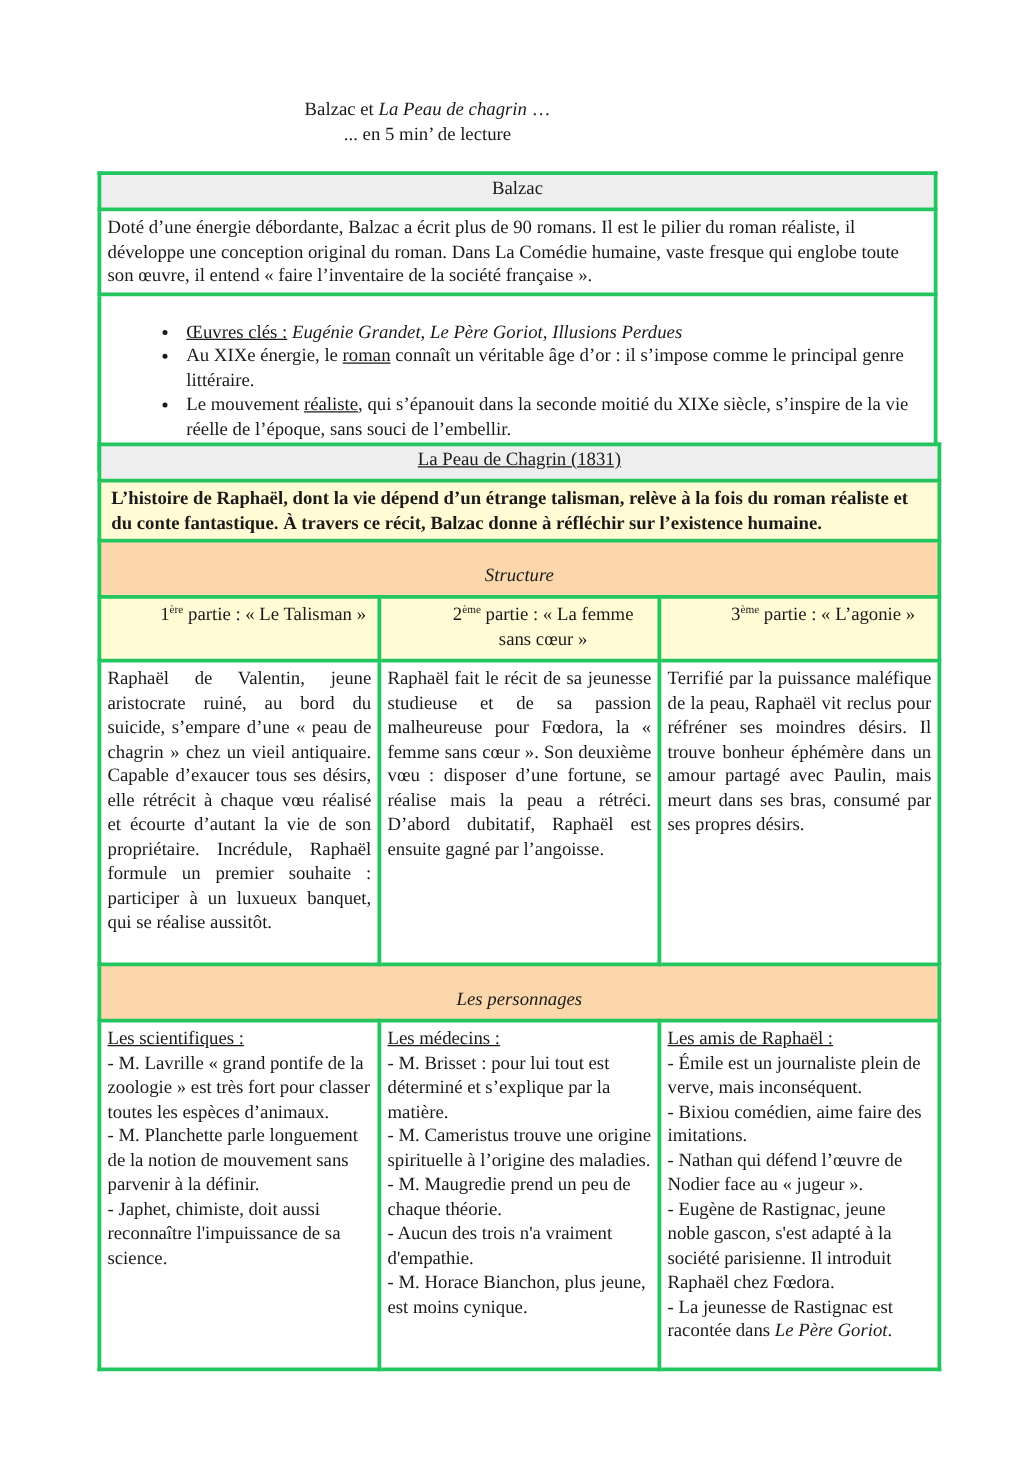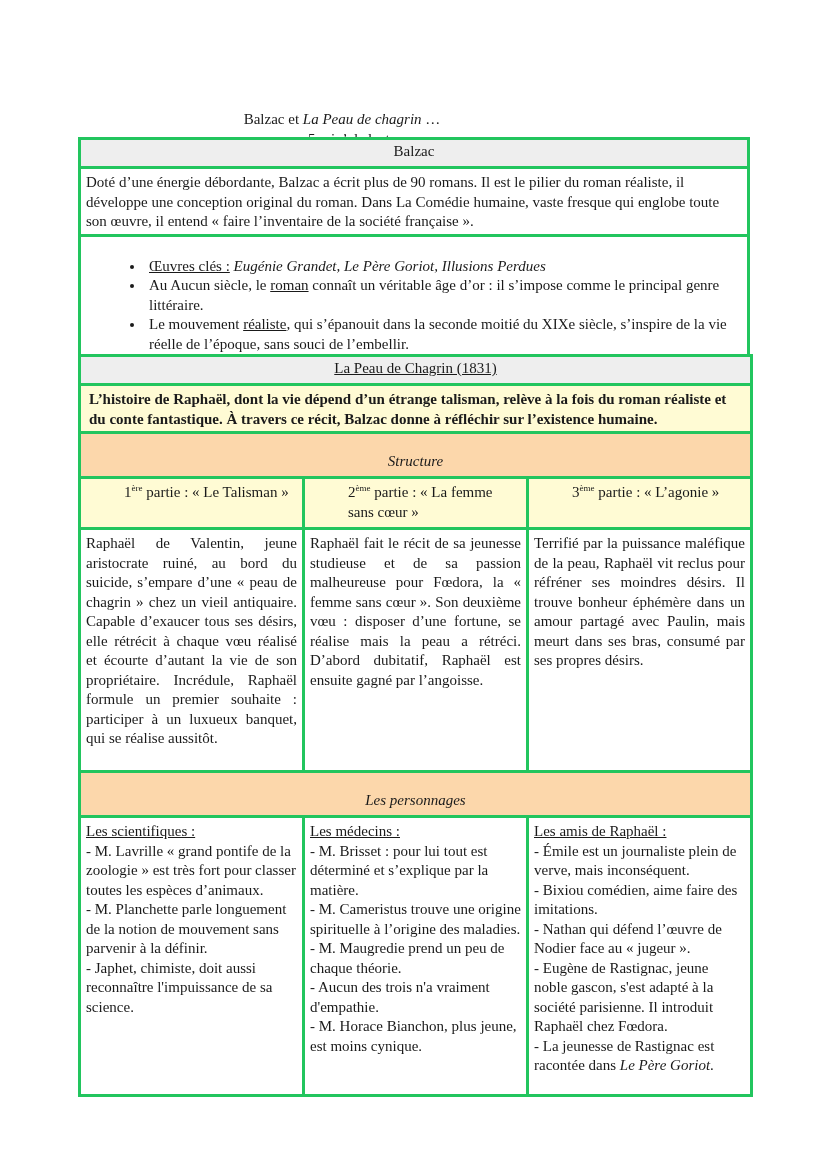--- a/index.html
+++ b/index.html
@@ -3,34 +3,34 @@
 <meta charset="utf-8">
 <style>
   html, body { margin: 0; padding: 0; background: #ffffff; }
   body {
     width: 828px; height: 1171px; position: relative; overflow: hidden;
     font-family: "Liberation Serif", "DejaVu Serif", serif;
     color: #1a1a1a; font-size: 15px; line-height: 19.5px;
   }
   .doc-title {
     position: absolute; top: 79px; left: 0; width: 684px;
-    text-align: center; font-size: 15px; line-height: 19.5px; margin-top: 31px;
+    text-align: center; font-size: 15px; line-height: 19.5px;
   }
   .doc-title .ital { font-style: italic; }
   table {
     border-collapse: collapse; position: absolute; left: 78px; width: 672px;
     table-layout: fixed;
   }
   td { border: 3px solid #22c55e; vertical-align: top; padding: 0 5px; }
   #balzac-table { top: 137px; }
   #peau-table { top: 354px; }
   .hdr-gray { background: #eeeeee; text-align: center; height: 24px; padding-top: 2px; }
   .hdr-yellow { background: #fffbd4; font-weight: bold; padding: 4px 8px 2px 8px; }
   .hdr-orange { background: #fcd7ab; text-align: center; font-style: italic; height: 24px; padding-top: 18px; }
-  .parts td { background: #fffbd4; text-align: left; height: 44px; padding-top: 4px; padding-left: 43px; }
+  .parts td { background: #fffbd4; text-align: center; height: 44px; padding-top: 4px; padding-left: 43px; }
   .parts sup { font-size: 9px; line-height: 0; }
   .intro p { margin: 0; padding: 4px 0 2px 0; }
   ul.bullets { margin: 0; padding: 4px 0 3px 48px; }
   ul.bullets li { padding-left: 4px; }
   .u { text-decoration: underline; }
   .i { font-style: italic; }
   .just { text-align: justify; height: 236px; padding-top: 4px; }
   .chars { height: 272px; padding-top: 4px; }
   .chars div { margin: 0; }
 </style>
@@ -49,21 +49,21 @@
       </tr>
   <tr>
         <td class="intro">
           <p>Doté d’une énergie débordante, Balzac a écrit plus de 90 romans. Il est le pilier du roman réaliste, il développe une conception original du roman. Dans La Comédie humaine, vaste fresque qui englobe toute son œuvre, il entend « faire l’inventaire de la société française ».</p>
         </td>
       </tr>
   <tr>
         <td style="padding:16px">
     <ul class="bullets">
       <li><span class="u">Œuvres clés :</span> <span class="i">Eugénie Grandet, Le Père Goriot, Illusions Perdues</span></li>
-      <li><span>Au Aucun siècle, le </span><span class="u">roman</span><span> connaît un véritable âge d’or : il s’impose comme le principal genre littéraire.</span></li>
+      <li><span>Au XIXe énergie, le </span><span class="u">roman</span><span> connaît un véritable âge d’or : il s’impose comme le principal genre littéraire.</span></li>
       <li><span>Le mouvement </span><span class="u">réaliste</span><span>, qui s’épanouit dans la seconde moitié du XIXe siècle, s’inspire de la vie réelle de l’époque, sans souci de l’embellir.</span></li>
     </ul>
   </td>
       </tr>
 </tbody>
   </table>
 
 <table id="peau-table">
   <colgroup>
       <col style="width:224px">

